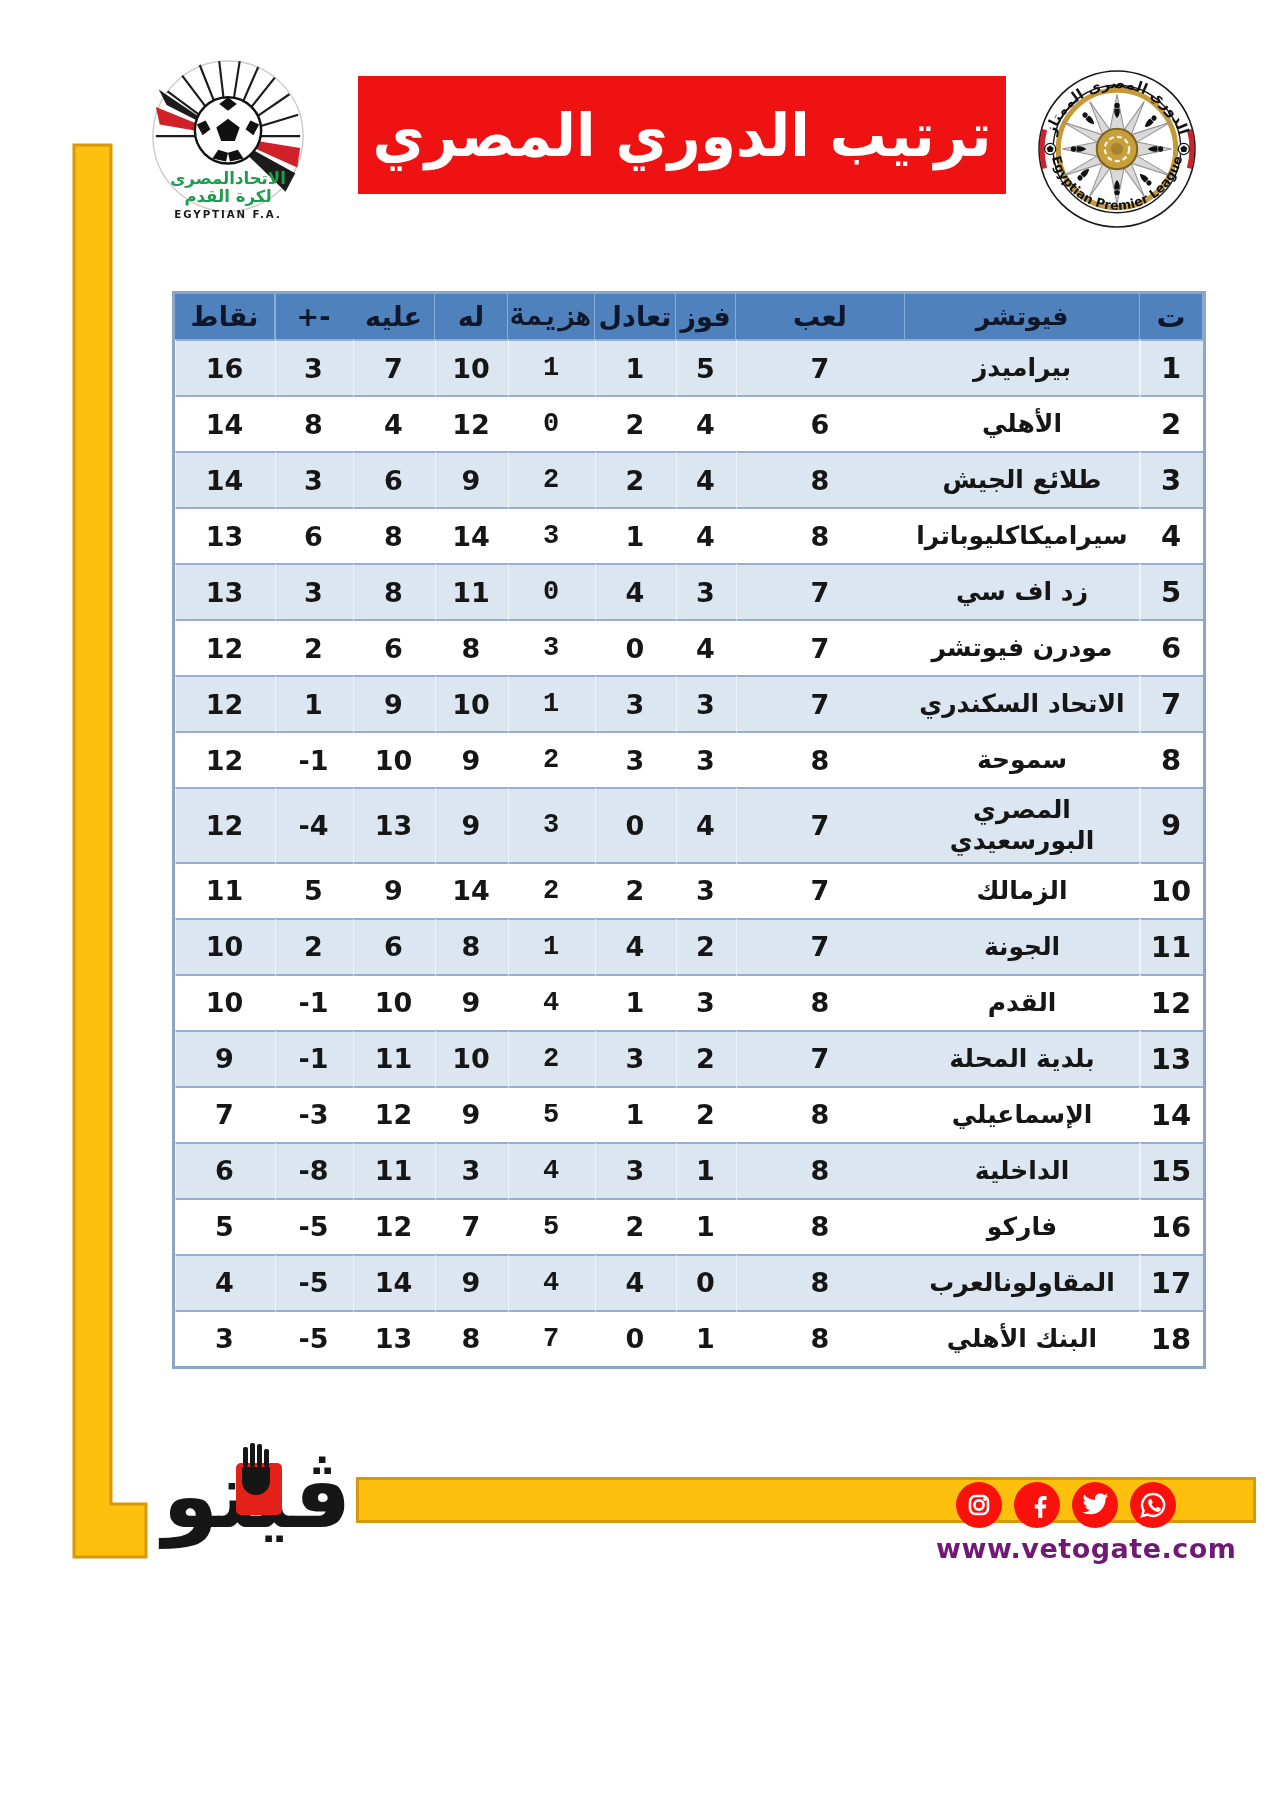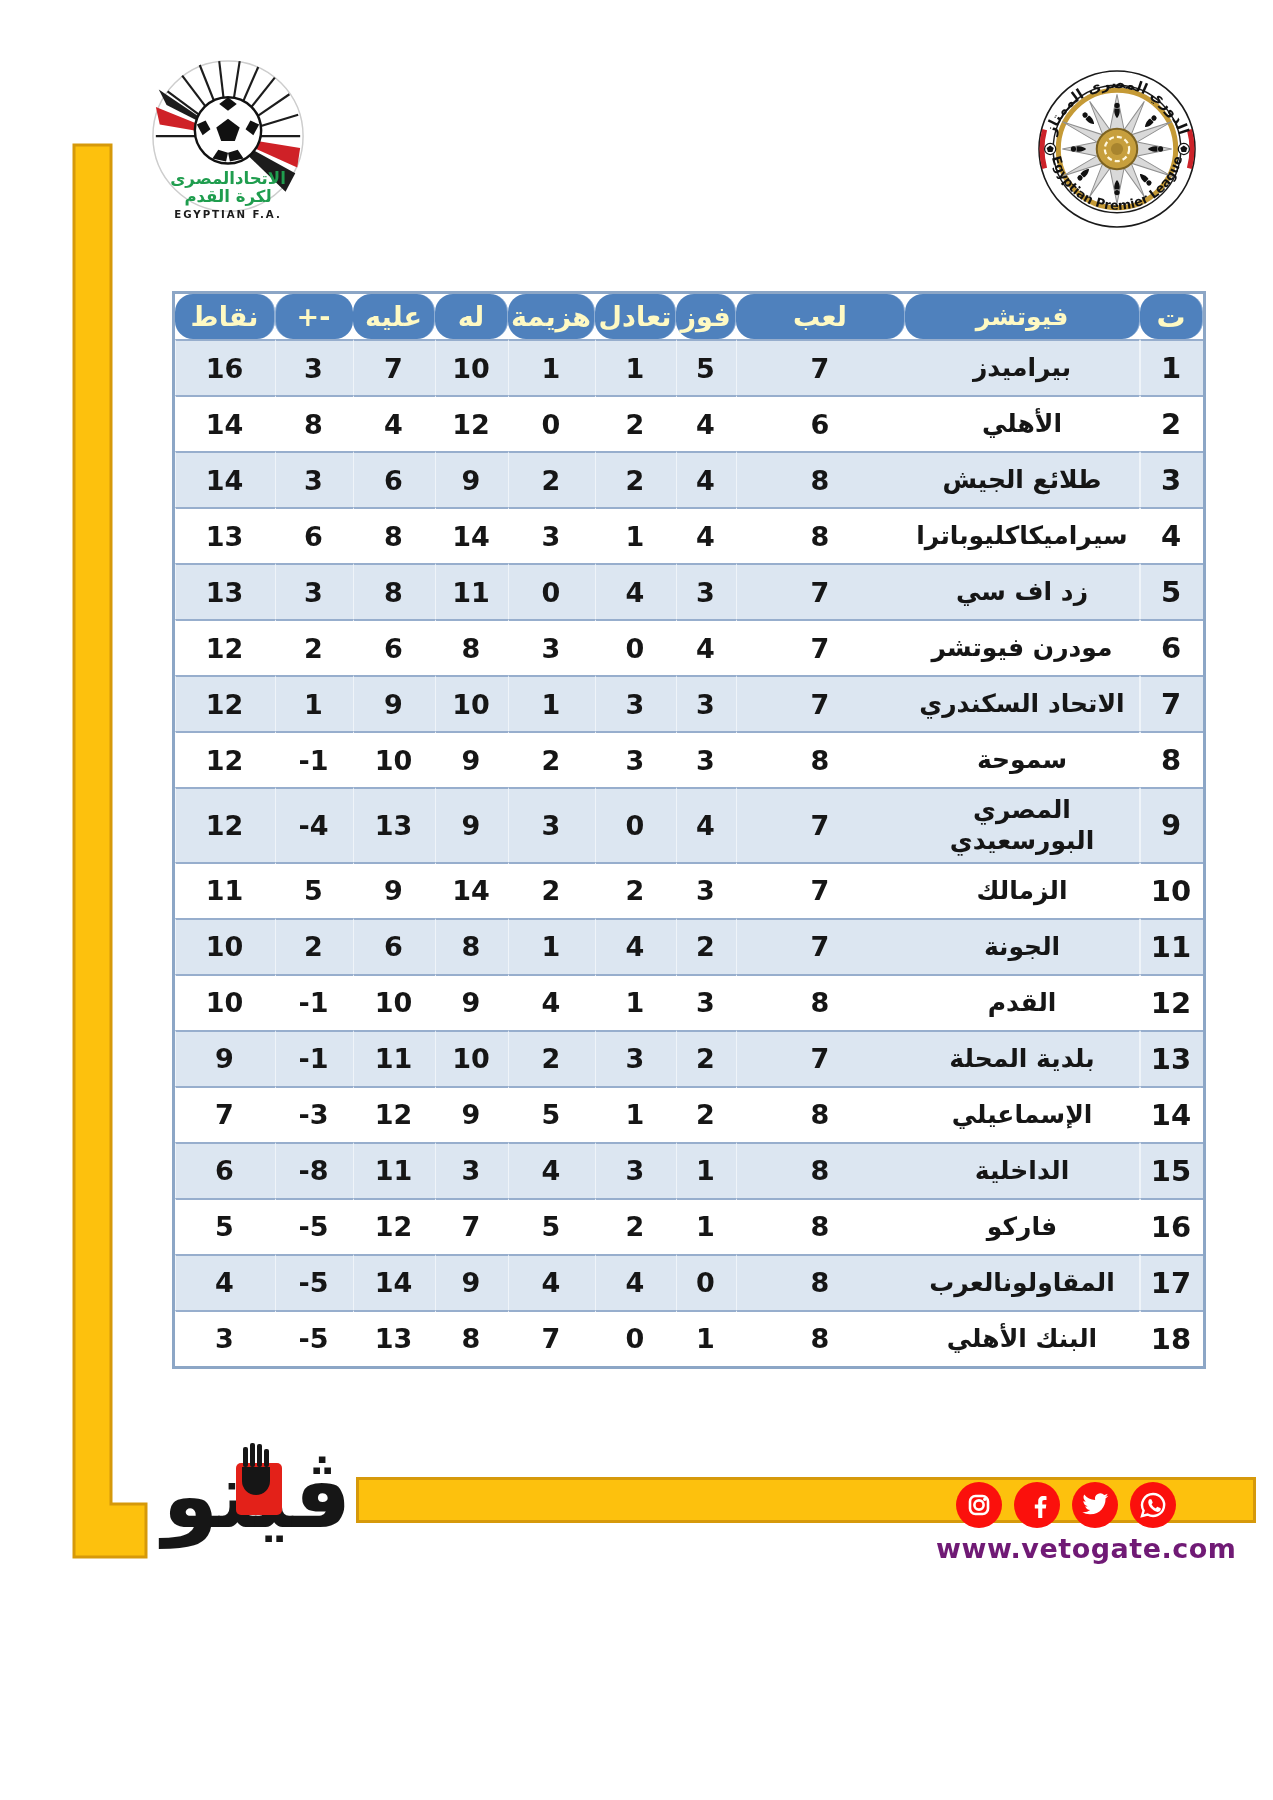--- a/index.html
+++ b/index.html
@@ -23,29 +23,29 @@
   .banner .title{color:#fff; font-size:57px; font-weight:bold; letter-spacing:0; direction:rtl; transform:scaleY(1.05);}
   .epl-logo{position:absolute; left:1036px; top:68px; width:162px; height:162px;}
 
   
   .standings{position:absolute; left:172px; top:291px; width:1028px;
     display:table; table-layout:fixed; direction:rtl;
     border:3px solid #8ca6c6; background:#fff;}
   .tr{display:table-row; height:56px;}
   .tr.head{height:45px; background:var(--header-blue);}
   .th,.td{display:table-cell; vertical-align:middle; text-align:center;}
-  .th{color:#fef9c3; font-size:27px; font-weight:bold; border-inline-start:1px solid rgba(255,255,255,.35);border-radius:18px;}
+  .th{color:#0f172a; font-size:27px; font-weight:bold; border-inline-start:1px solid rgba(255,255,255,.35);}
   .td{color:var(--text-dark); font-size:27px; font-weight:bold; padding:5px 3px;
       border-inline-start:1px solid rgba(255,255,255,.55);}
   .tr:not(.head) .td{border-top:2.5px solid var(--border-blue);}
   .tr:nth-child(even){background:var(--row-blue);}
   .tr:nth-child(odd):not(.head){background:var(--row-white);}
   .c-rank{width:63px; font-size:29px;}
   .c-team{width:235px; font-size:25px; line-height:1.25;}
-  .c-played{width:169px;margin-top:39px;} .c-win{width:60px;} .c-draw{width:81px;} .c-loss{width:87px;}
+  .c-played{width:169px;margin-top:39px;} .c-win{width:60px;} .c-draw{width:81px;} .c-loss{width:87px;font-family:Liberation Mono, monospace;}
   .c-gf{width:73px;} .c-ga{width:82px;} .c-gd{width:78px;} .c-pts{width:100px;}
   .c-num{direction:ltr; unicode-bidi:isolate;}
 
   
   .veto-logo{position:absolute; left:150px; top:1441px; width:215px; height:115px;}
   .social{position:absolute; left:956px; top:1482px; display:flex; gap:12px;}
   .social .ic{width:46px; height:46px; border-radius:50%; background:var(--social-red);
     display:flex; align-items:center; justify-content:center;}
   .website{position:absolute; left:936px; top:1533px; width:260px; text-align:center;
     color:#701a75; font-size:27px; font-weight:bold; letter-spacing:.5px;}
@@ -86,20 +86,23 @@
       <polygon points="48,70 57,66 62,75 54,81" fill="#111"></polygon>
       <polygon points="112,70 103,66 98,75 106,81" fill="#111"></polygon>
       <polygon points="64,105 70,96 80,99 78,108" fill="#111"></polygon>
       <polygon points="96,105 90,96 80,99 82,108" fill="#111"></polygon>
     </g>
     <text x="80" y="131" text-anchor="middle" font-size="17" font-weight="bold" fill="#1f9d4e">الاتحادالمصرى</text>
     <text x="80" y="150" text-anchor="middle" font-size="17" font-weight="bold" fill="#1f9d4e">لكرة القدم</text>
     <text x="80" y="166" text-anchor="middle" font-size="10.5" font-weight="bold" letter-spacing="2" fill="#1c1c1c">EGYPTIAN F.A.</text>
   </svg>
 
+  <div class="banner">
+    <span class="title">ترتيب الدوري المصري</span>
+  </div>
 
   <svg class="epl-logo" viewBox="0 0 160 160">
     <defs>
       <path id="eplTop" d="M 16,84 A 64,64 0 0 1 144,84"></path>
       <path id="eplBot" d="M 14,74 A 66,66 0 0 0 146,74"></path>
       <g id="plyr">
           <circle cx="0" cy="-5" r="2.6" fill="#111"></circle>
           <path d="M-2.4,-2 C-3.5,2 -1.5,6 0,7.5 C1.5,6 3.5,2 2.4,-2 Z" fill="#111"></path>
         </g>
     </defs>

